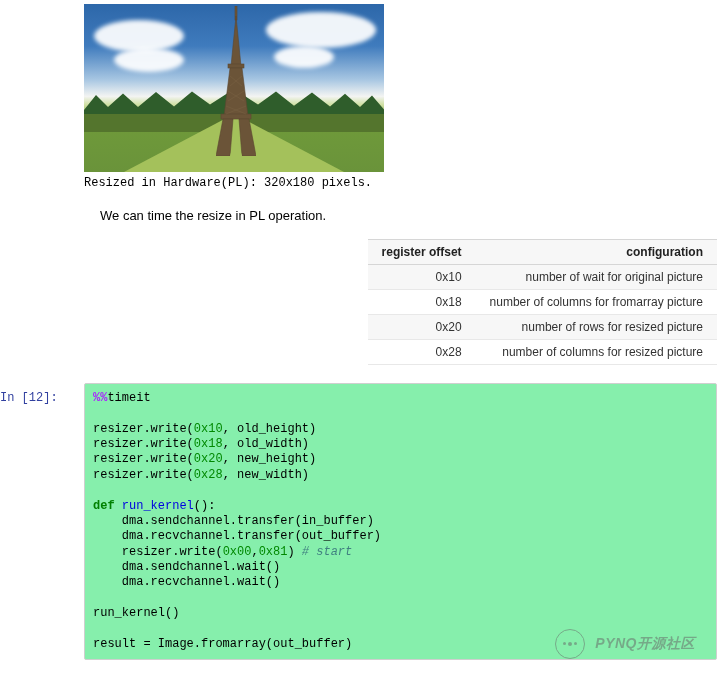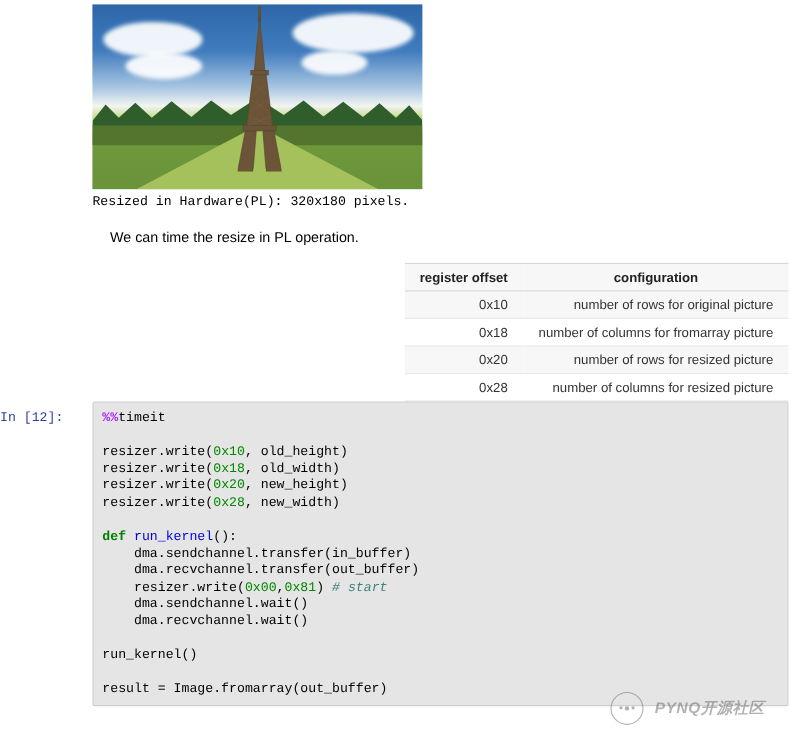--- a/index.html
+++ b/index.html
@@ -87,33 +87,34 @@
     color: #000;
   }
   .body-text {
     margin: 0 0 16px 16px;
     font-size: 13px;
     color: #000;
   }
   .reg-table-wrap {
     float: right;
     margin-right: 0;
-    margin-bottom: 0;
+    margin-bottom: 18px;
   }
   table.reg {
     border-collapse: collapse;
     font-size: 12px;
   }
   table.reg th {
     background: #f7f7f7;
     border-top: 1px solid #d6d6d6;
     border-bottom: 1px solid #d6d6d6;
     padding: 5px 14px;
     font-weight: 700;
     color: #222;
+    text-align: right;
   }
   table.reg th:first-child { text-align: left; }
   table.reg td {
     border-bottom: 1px solid #e8e8e8;
     padding: 5px 14px;
     text-align: right;
     color: #333;
   }
   table.reg tr:nth-child(even) td { background: #f7f7f7; }
   .clear { clear: both; }
@@ -129,21 +130,21 @@
     padding: 8px 6px 0 0;
     text-align: left;
     font-family: Consolas, "Courier New", monospace;
     font-size: 12px;
     color: #303F9F;
   }
   .code-area {
     flex: 1 1 auto;
     border: 1px solid #cfcfcf;
     border-radius: 2px;
-    background: #e5e5e5;
+    background: #86efac;
     padding: 7px 8px;
     font-family: Consolas, "Courier New", monospace;
     font-size: 12px;
     line-height: 1.28;
     white-space: pre;
     color: #000;
     overflow: hidden;
   }
   .tok-magic { color: #AA22FF; font-weight: bold; }
   .tok-num   { color: #008800; }
@@ -239,21 +240,21 @@
 
     <div class="reg-table-wrap">
       <table class="reg">
         <tbody>
               <tr>
           <th>register offset</th>
           <th>configuration</th>
         </tr>
         <tr>
           <td>0x10</td>
-          <td>number of rows for original picture</td>
+          <td>number of wait for original picture</td>
         </tr>
         <tr>
           <td>0x18</td>
           <td>number of columns for fromarray picture</td>
         </tr>
         <tr>
           <td>0x20</td>
           <td>number of rows for resized picture</td>
         </tr>
         <tr>

